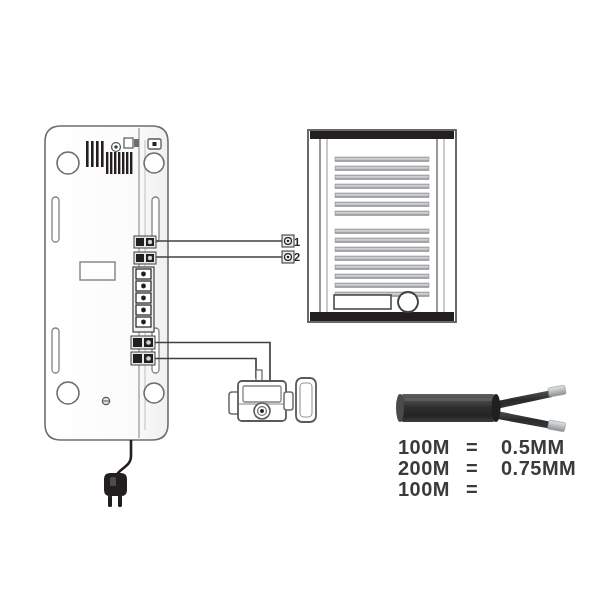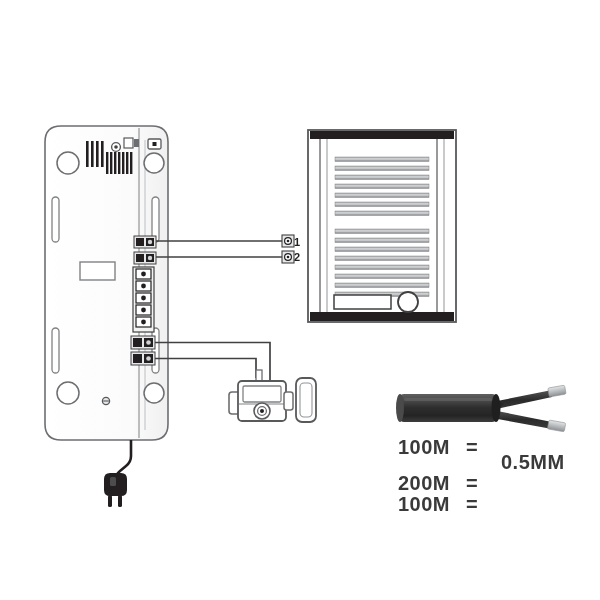--- a/index.html
+++ b/index.html
@@ -48,21 +48,21 @@
     font-weight: bold;
     color: #3a3a3a;
     letter-spacing: .5px;
     line-height: 21px;
   }
   #cable-table .row {
     display: flex;
   }
   #cable-table .c-len { width: 68px; }
   #cable-table .c-eq  { width: 35px; }
-  #cable-table .c-sec { width: 92px; margin-top: 15px; }
+  #cable-table .c-sec { width: 92px; }
   .term-num {
     font-size: 11px;
     font-weight: bold;
     color: #231f20;
   }
   #term-num-1 { left: 294px; top: 236px; }
   #term-num-2 { left: 294px; top: 251px; }
 </style>
 </head>
 <body>
@@ -296,20 +296,21 @@
 
   <div id="cable-table">
     <div class="row">
       <span class="c-len">100M</span>
       <span class="c-eq">=</span>
       <span class="c-sec">0.5MM</span>
     </div>
     <div class="row">
       <span class="c-len">200M</span>
       <span class="c-eq">=</span>
+      <span class="c-sec">0.75MM</span>
     </div>
     <div class="row">
       <span class="c-len">100M</span>
       <span class="c-eq">=</span>
     </div>
   </div>
 
   <div class="lbl term-num" id="term-num-1">1</div>
   <div class="lbl term-num" id="term-num-2">2</div>
 

